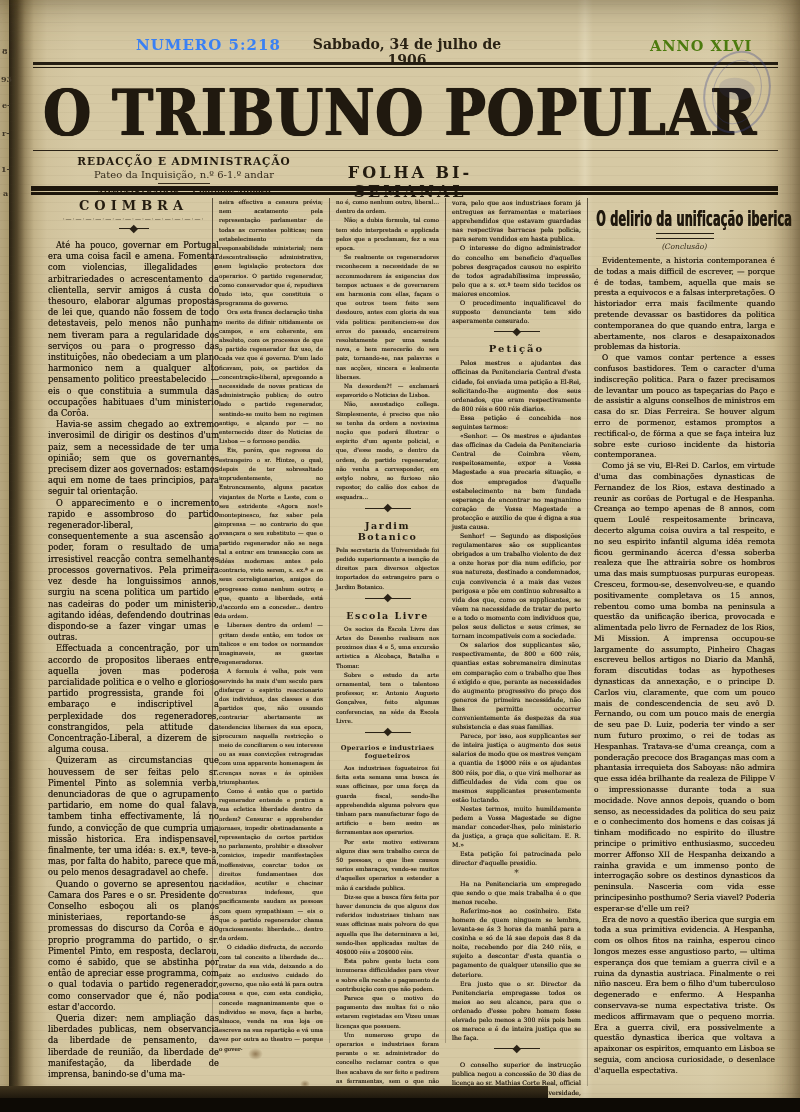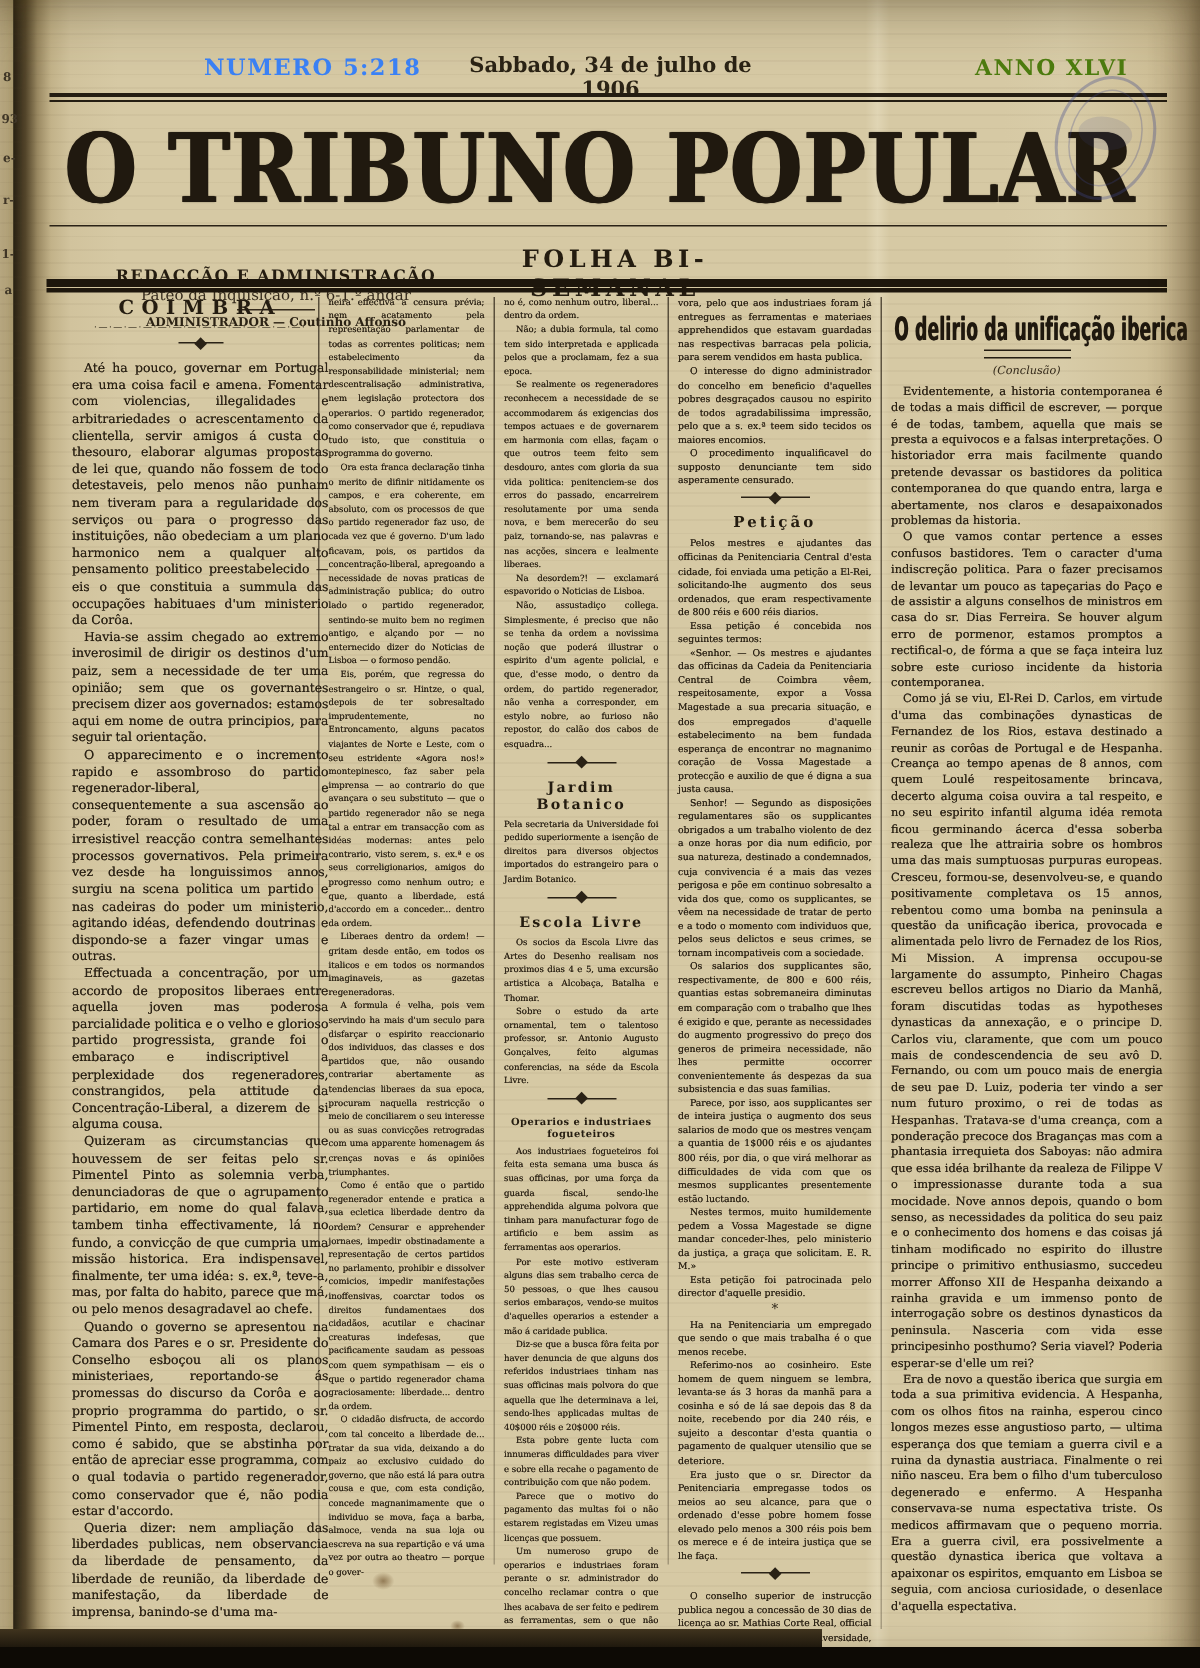--- a/index.html
+++ b/index.html
@@ -27,21 +27,21 @@
   .rule-double{position:absolute;left:33px;top:62px;width:745px;height:7px;
     background:linear-gradient(#241d12 0 3px,transparent 3px 5px,#241d12 5px 6px,transparent 6px);}
   
   .masthead{position:absolute;left:40px;top:78px;width:720px;text-align:center;font-size:55px;line-height:60px;font-weight:bold;color:#20190f;transform:scaleY(1.16);transform-origin:top center;white-space:nowrap;
     text-shadow:1px 0 0 #20190f,-0.6px 0 0 #20190f,0 0 1px rgba(32,25,15,.55);letter-spacing:1px;}
   .stamp{position:absolute;left:704px;top:50px;width:62px;height:80px;border:2px solid rgba(62,70,140,.34);border-radius:50%;transform:rotate(17deg);}
   .stamp::before{content:"";position:absolute;inset:7px;border:1px solid rgba(62,70,140,.28);border-radius:50%;}
   .stamp::after{content:"";position:absolute;left:12px;top:26px;width:36px;height:22px;background:rgba(62,70,140,.14);border-radius:50%;transform:rotate(-10deg);}
   .rule-thin{position:absolute;left:33px;top:150px;width:745px;height:1px;background:#2a2216;}
   
-  .admin-left{position:absolute;left:44px;top:155px;width:280px;text-align:center;margin-top:23px;}
+  .admin-left{position:absolute;left:44px;top:155px;width:280px;text-align:center;}
   .admin-center{position:absolute;left:300px;top:163px;width:220px;text-align:center;font-size:16px;font-weight:bold;letter-spacing:3px;color:#241c10;}
   .admin-right{position:absolute;left:566px;top:155px;width:205px;text-align:center;}
   .ad-t{font-size:10.5px;font-weight:bold;letter-spacing:1px;color:#241c10;}
   .ad-a{font-size:10px;margin-top:2px;color:#352b1c;}
   .ad-rule{width:52px;border-top:1px solid #352b1c;margin:3px auto 2px;}
   .ad-r{font-size:8px;font-weight:bold;color:#2b2214;}
   .rule-heavy{position:absolute;left:31px;top:186px;width:747px;height:9px;
     background:linear-gradient(#1d160c 0 5px,transparent 5px 6px,#1d160c 6px 9px);}
   
   .col{position:absolute;top:198px;}
@@ -122,21 +122,21 @@
   <div class="vr vr1"></div>
   <div class="vr vr2"></div>
   <div class="vr vr3"></div>
   <div class="vr vr4"></div>
 
   <div class="col c1">
     <div class="sec-coimbra">COIMBRA</div>
     <div class="dash-row">·—·—·—·—·—·—·—·—·—·—·—·—·—·—·</div>
     <div class="orn orn-sm"></div>
     <p>Até ha pouco, governar em Portugal era uma coisa facil e amena. Fomentar com violencias, illegalidades e arbitrariedades o acrescentamento da clientella, servir amigos á custa do thesouro, elaborar algumas propostas de lei que, quando não fossem de todo detestaveis, pelo menos não punham nem tiveram para a regularidade dos serviços ou para o progresso das instituições, não obedeciam a um plano harmonico nem a qualquer alto pensamento politico preestabelecido — eis o que constituia a summula das occupações habituaes d'um ministerio da Corôa.</p>
-    <p>Havia-se assim chegado ao extremo inverosimil de dirigir os destinos d'um paiz, sem a necessidade de ter uma opinião; sem que os governantes precisem dizer aos governados: estamos aqui em nome de outra principios, para seguir tal orientação.</p>
+    <p>Havia-se assim chegado ao extremo inverosimil de dirigir os destinos d'um paiz, sem a necessidade de ter uma opinião; sem que os governantes precisem dizer aos governados: estamos aqui em nome de taes principios, para seguir tal orientação.</p>
     <p>O apparecimento e o incremento rapido e assombroso do partido regenerador-liberal, e consequentemente a sua ascensão ao poder, foram o resultado de uma irresistivel reacção contra semelhantes processos governativos. Pela primeira vez desde ha longuissimos annos, surgiu na scena politica um partido e nas cadeiras do poder um ministerio, agitando idéas, defendendo doutrinas e dispondo-se a fazer vingar umas e outras.</p>
     <p>Effectuada a concentração, por um accordo de propositos liberaes entre aquella joven mas poderosa parcialidade politica e o velho e glorioso partido progressista, grande foi o embaraço e indiscriptivel a perplexidade dos regeneradores, constrangidos, pela attitude da Concentração-Liberal, a dizerem de si alguma cousa.</p>
     <p>Quizeram as circumstancias que houvessem de ser feitas pelo sr. Pimentel Pinto as solemnia verba, denunciadoras de que o agrupamento partidario, em nome do qual falava, tambem tinha effectivamente, lá no fundo, a convicção de que cumpria uma missão historica. Era indispensavel, finalmente, ter uma idéa: s. ex.ª, teve-a, mas, por falta do habito, parece que má, ou pelo menos desagradavel ao chefe.</p>
     <p>Quando o governo se apresentou na Camara dos Pares e o sr. Presidente do Conselho esboçou ali os planos ministeriaes, reportando-se ás promessas do discurso da Corôa e ao proprio programma do partido, o sr. Pimentel Pinto, em resposta, declarou, como é sabido, que se abstinha por então de apreciar esse programma, com o qual todavia o partido regenerador, como conservador que é, não podia estar d'accordo.</p>
     <p>Queria dizer: nem ampliação das liberdades publicas, nem observancia da liberdade de pensamento, da liberdade de reunião, da liberdade de manifestação, da liberdade de imprensa, banindo-se d'uma ma-</p>
   </div>
 
   <div class="col c2">
     <p class="cont">neira effectiva a censura prévia; nem acatamento pela representação parlamentar de todas as correntes politicas; nem estabelecimento da responsabilidade ministerial; nem descentralisação administrativa, nem legislação protectora dos operarios. O partido regenerador, como conservador que é, repudiava tudo isto, que constituia o programma do governo.</p>
     <p>Ora esta franca declaração tinha o merito de difinir nitidamente os campos, e era coherente, em absoluto, com os processos de que o partido regenerador faz uso, de cada vez que é governo. D'um lado ficavam, pois, os partidos da concentração-liberal, apregoando a necessidade de novas praticas de administração publica; do outro lado o partido regenerador, sentindo-se muito bem no regimen antigo, e alçando por — no enternecido dizer do Noticias de Lisboa — o formoso pendão.</p>

